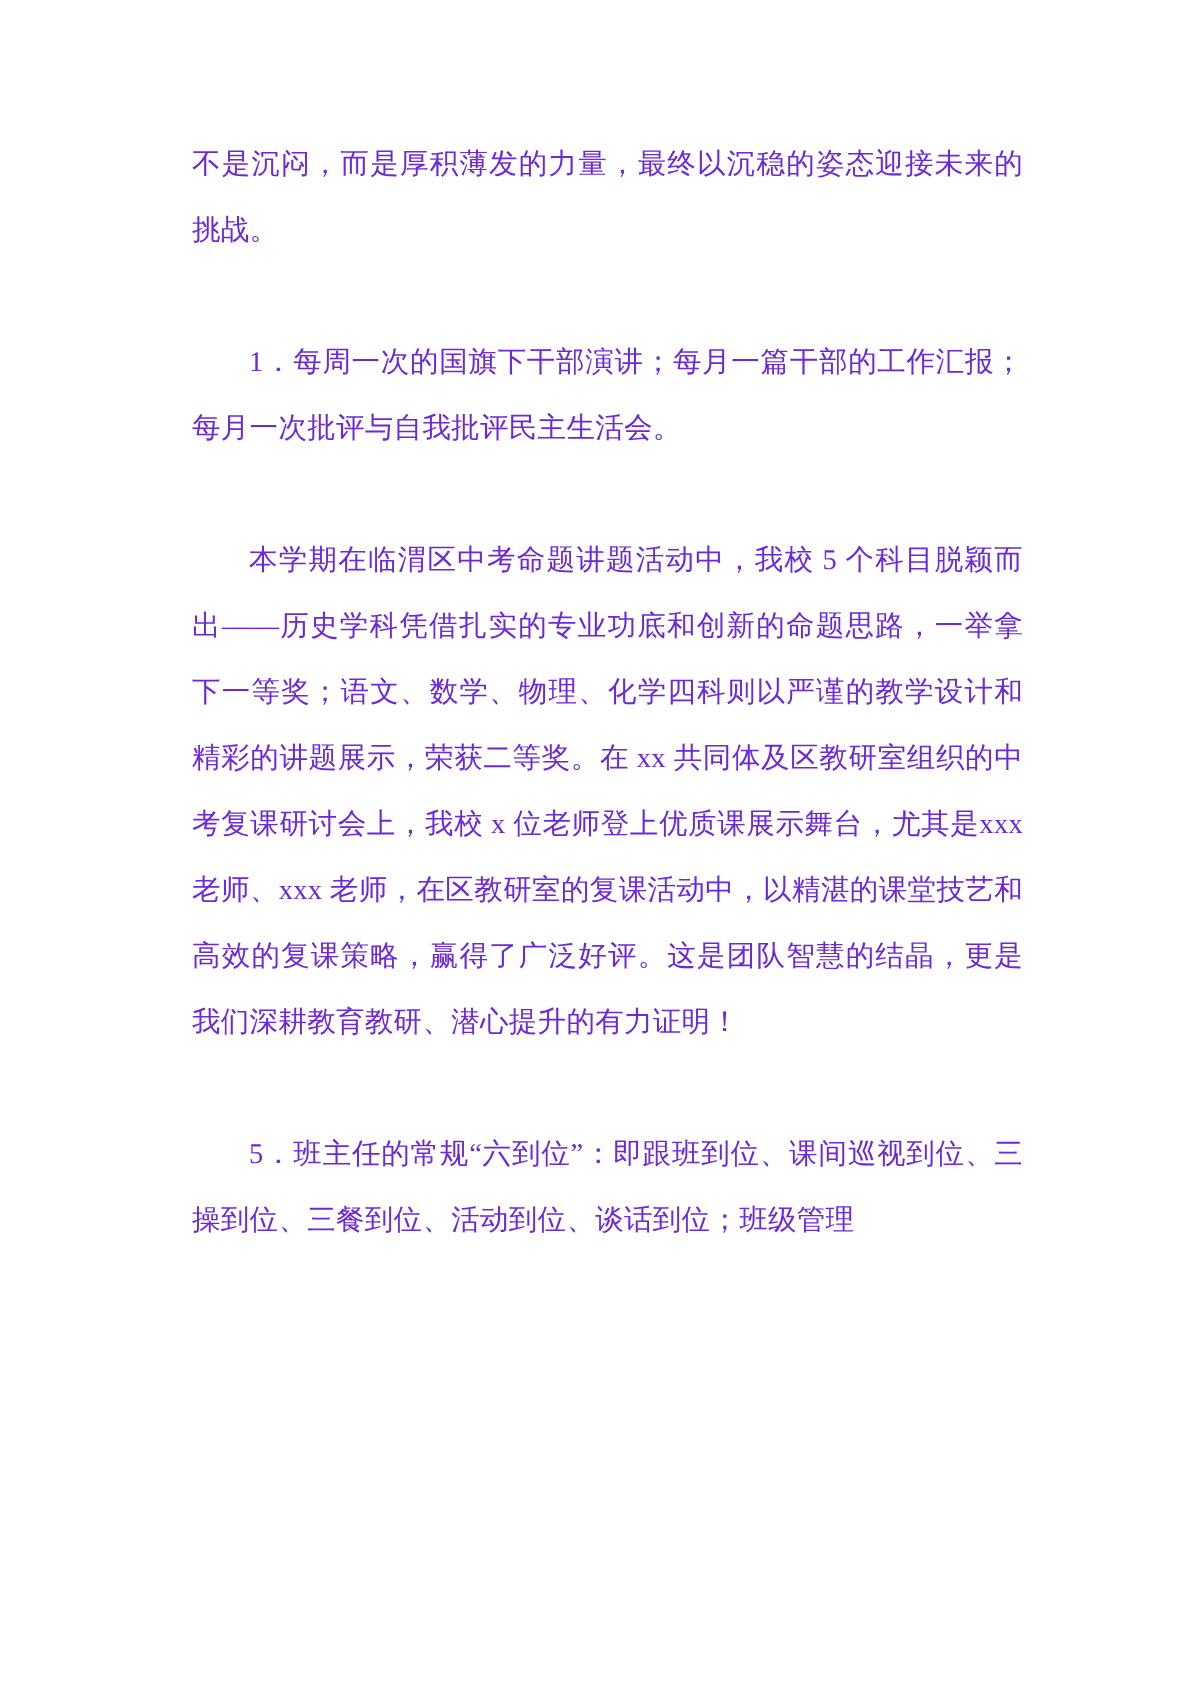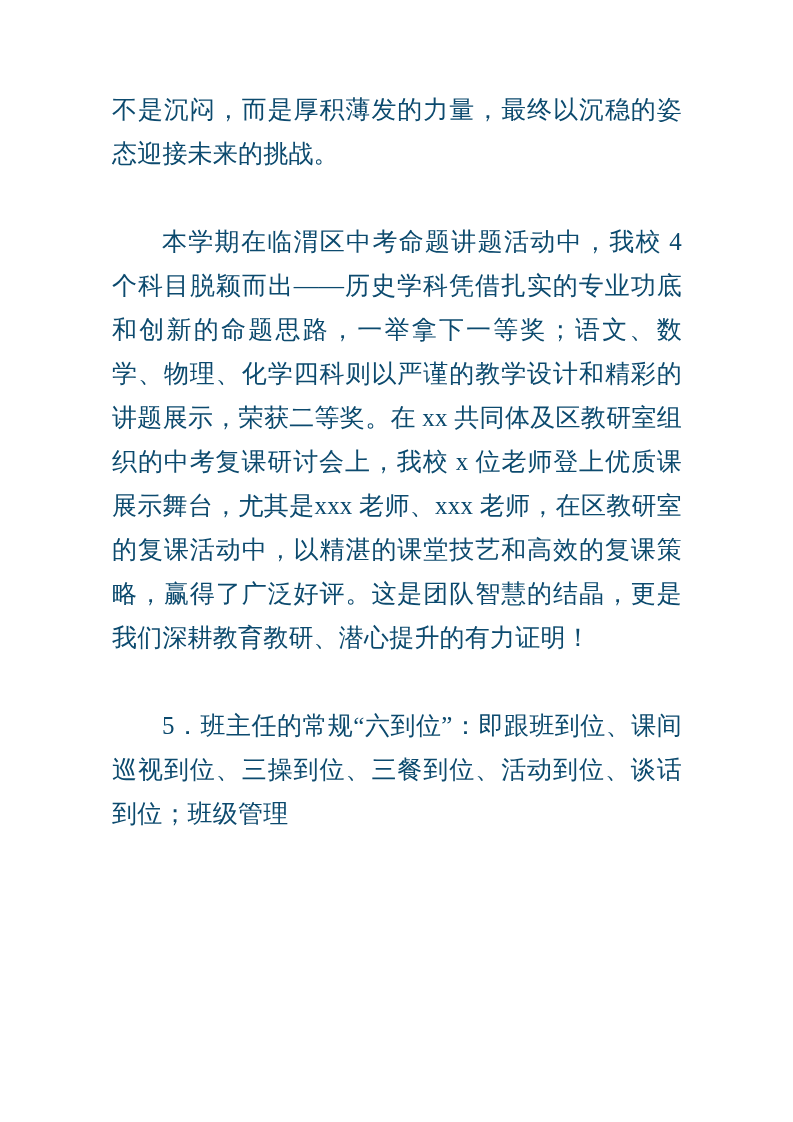--- a/index.html
+++ b/index.html
@@ -19,43 +19,44 @@
     width: 793px;
     height: 1122px;
     box-sizing: border-box;
     padding: 88px 112px 60px 112px;
     background: #ffffff;
   }
   .doc-body {
     width: 570px;
   }
   .para {
-    margin: 0 0 0 0;
-    font-size: 25px;
+    margin: 0 0 0 16px;
+    font-size: 19px;
     line-height: 44px;
     text-align: justify;
     text-justify: inter-ideograph;
     letter-spacing: 0.2px;
-    color: #0c4a6e;
+    color: #6d28d9;
   }
   .para + .para {
     margin-top: 44px;
   }
   .indent {
     text-indent: 2em;
   }
 </style>
 </head>
 <body>
 
 <div class="page">
   <div class="doc-body">
 
     <p class="para">不是沉闷，而是厚积薄发的力量，最终以沉稳的姿态迎接未来的挑战。</p>
 
+    <p class="para indent">1．每周一次的国旗下干部演讲；每月一篇干部的工作汇报；每月一次批评与自我批评民主生活会。</p>
 
 
-    <p class="para indent">本学期在临渭区中考命题讲题活动中，我校 4 个科目脱颖而出——历史学科凭借扎实的专业功底和创新的命题思路，一举拿下一等奖；语文、数学、物理、化学四科则以严谨的教学设计和精彩的讲题展示，荣获二等奖。在 xx 共同体及区教研室组织的中考复课研讨会上，我校 x 位老师登上优质课展示舞台，尤其是xxx 老师、xxx 老师，在区教研室的复课活动中，以精湛的课堂技艺和高效的复课策略，赢得了广泛好评。这是团队智慧的结晶，更是我们深耕教育教研、潜心提升的有力证明！</p>
+    <p class="para indent">本学期在临渭区中考命题讲题活动中，我校 5 个科目脱颖而出——历史学科凭借扎实的专业功底和创新的命题思路，一举拿下一等奖；语文、数学、物理、化学四科则以严谨的教学设计和精彩的讲题展示，荣获二等奖。在 xx 共同体及区教研室组织的中考复课研讨会上，我校 x 位老师登上优质课展示舞台，尤其是xxx 老师、xxx 老师，在区教研室的复课活动中，以精湛的课堂技艺和高效的复课策略，赢得了广泛好评。这是团队智慧的结晶，更是我们深耕教育教研、潜心提升的有力证明！</p>
 
     <p class="para indent">5．班主任的常规“六到位”：即跟班到位、课间巡视到位、三操到位、三餐到位、活动到位、谈话到位；班级管理</p>
 
   </div>
 </div>
 
 </body></html>

